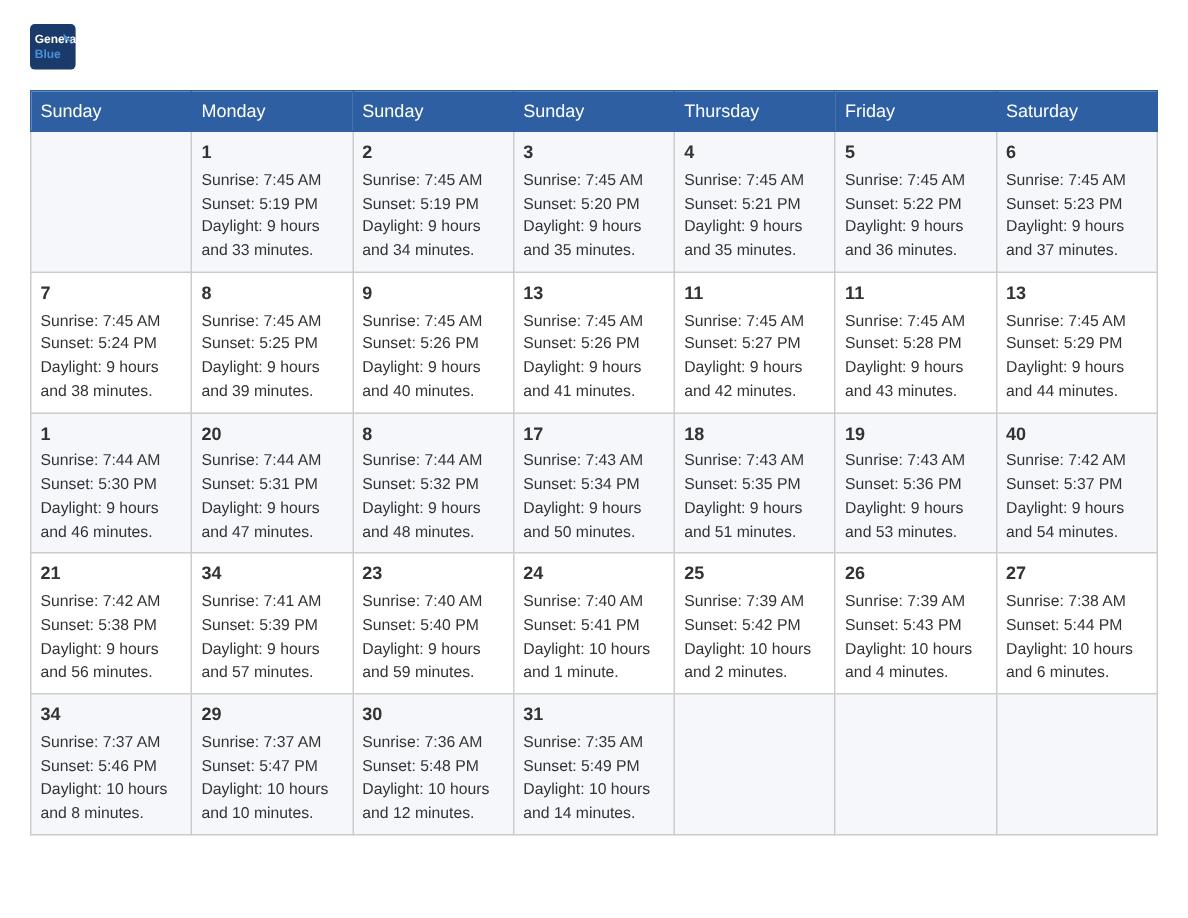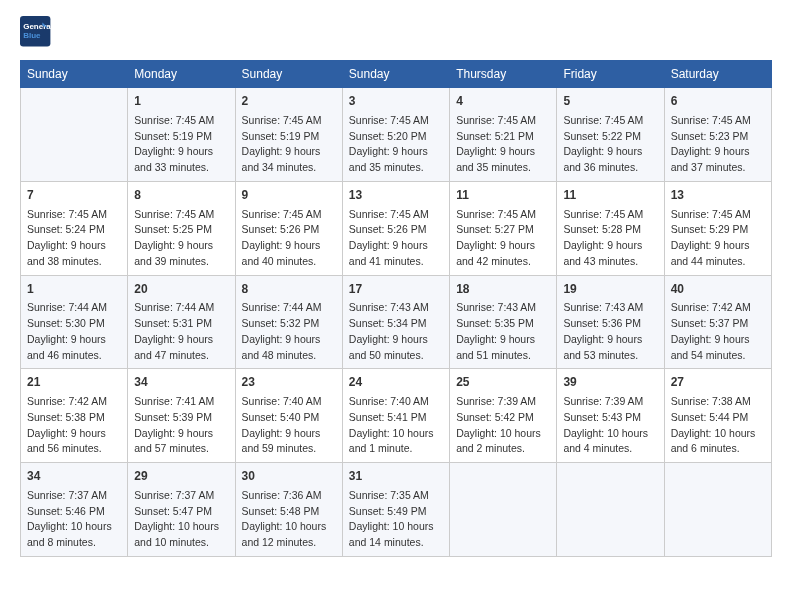--- a/index.html
+++ b/index.html
@@ -227,21 +227,21 @@
         </td>
         <td>
           <span class="day-number">24</span>
           <div class="cell-info">Sunrise: 7:40 AM<br>Sunset: 5:41 PM<br>Daylight: 10 hours<br>and 1 minute.</div>
         </td>
         <td>
           <span class="day-number">25</span>
           <div class="cell-info">Sunrise: 7:39 AM<br>Sunset: 5:42 PM<br>Daylight: 10 hours<br>and 2 minutes.</div>
         </td>
         <td>
-          <span class="day-number">39</span>
+          <span class="day-number">26</span>
           <div class="cell-info">Sunrise: 7:39 AM<br>Sunset: 5:43 PM<br>Daylight: 10 hours<br>and 4 minutes.</div>
         </td>
         <td>
           <span class="day-number">27</span>
           <div class="cell-info">Sunrise: 7:38 AM<br>Sunset: 5:44 PM<br>Daylight: 10 hours<br>and 6 minutes.</div>
         </td>
       </tr>
       <tr>
         <td>
           <span class="day-number">34</span>

